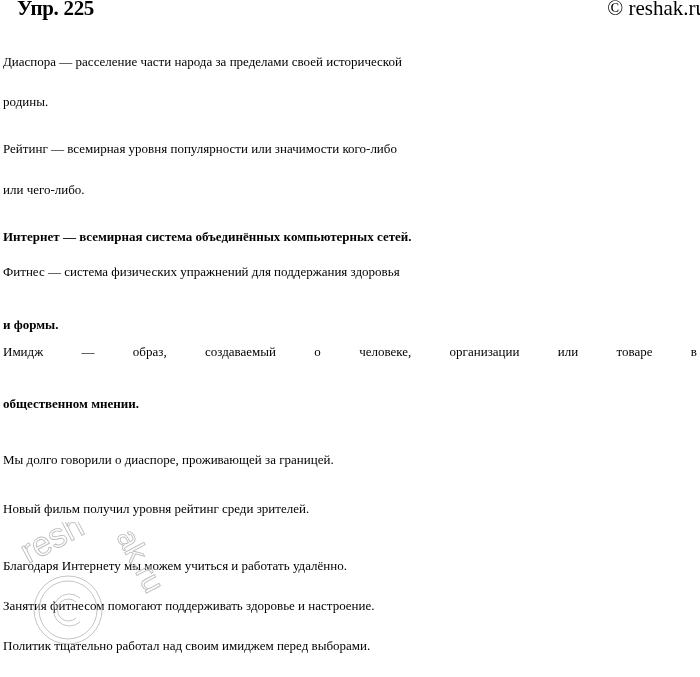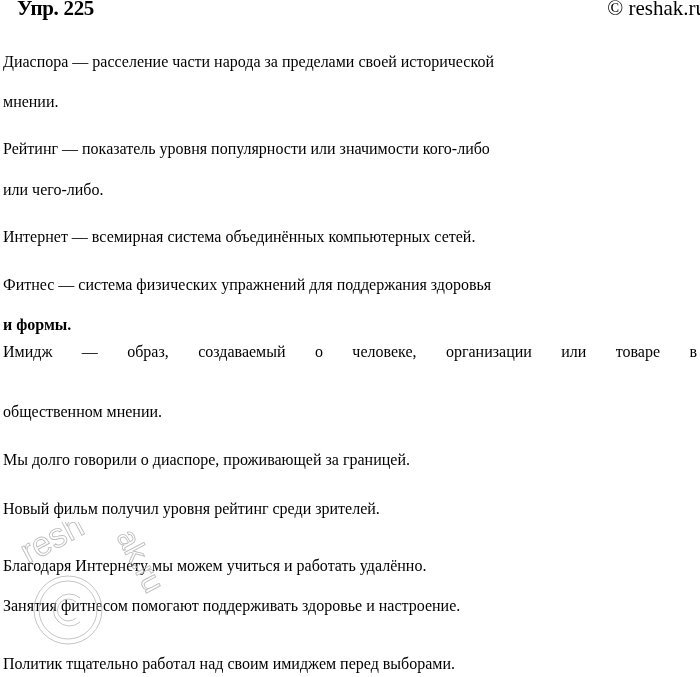--- a/index.html
+++ b/index.html
@@ -32,21 +32,21 @@
     }
     .copyright {
       position: absolute;
       right: 8px;
       top: -4px;
       font-size: 21px;
     }
     .line {
       position: absolute;
       left: 3px;
-      font-size: 16px;
+      font-size: 13px;
       white-space: nowrap;
       line-height: 24px;
     }
     .justify {
       width: 694px;
       text-align: justify;
       text-align-last: justify;
     }
     .watermark {
       position: absolute;
@@ -59,38 +59,38 @@
   </style>
 </head>
 <body>
 
 <div class="header">
   <div class="title">Упр. 225</div>
   <div class="copyright">© reshak.ru</div>
 </div>
 
 <div class="line" style="top:50px;">Диаспора — расселение части народа за пределами своей исторической</div>
-<div class="line" style="top:90px;">мнении.</div>
+<div class="line" style="top:90px;">родины.</div>
 
-<div class="line" style="top:137px;">Рейтинг — показатель уровня популярности или значимости кого-либо</div>
+<div class="line" style="top:137px;">Рейтинг — всемирная уровня популярности или значимости кого-либо</div>
 <div class="line" style="top:178px;">или чего-либо.</div>
 
-<div class="line" style="top:225px;">Интернет — всемирная система объединённых компьютерных сетей.</div>
+<div class="line" style="top:225px;font-weight:bold;">Интернет — всемирная система объединённых компьютерных сетей.</div>
 
-<div class="line" style="top:273px;">Фитнес — система физических упражнений для поддержания здоровья</div>
+<div class="line" style="top:260px;">Фитнес — система физических упражнений для поддержания здоровья</div>
 <div class="line" style="top:313px;font-weight:bold;">и формы.</div>
 
 <div class="line justify" style="top:340px;">Имидж — образ, создаваемый о человеке, организации или товаре в</div>
-<div class="line" style="top:400px;">общественном мнении.</div>
+<div class="line" style="top:392px;font-weight:bold;">общественном мнении.</div>
 
 <div class="line" style="top:448px;">Мы долго говорили о диаспоре, проживающей за границей.</div>
 <div class="line" style="top:497px;">Новый фильм получил уровня рейтинг среди зрителей.</div>
 <div class="line" style="top:554px;">Благодаря Интернету мы можем учиться и работать удалённо.</div>
 <div class="line" style="top:594px;">Занятия фитнесом помогают поддерживать здоровье и настроение.</div>
-<div class="line" style="top:652px;">Политик тщательно работал над своим имиджем перед выборами.</div>
+<div class="line" style="top:634px;">Политик тщательно работал над своим имиджем перед выборами.</div>
 
 <svg class="watermark" viewBox="0 0 160 125" xmlns="http://www.w3.org/2000/svg">
   <g fill="none" stroke="#bdbdbd" stroke-width="0.9">
     <circle cx="48" cy="88" r="34"></circle>
     <circle cx="48" cy="88" r="29"></circle>
     <path d="M60 76 A16 16 0 1 0 60 100"></path>
     <path d="M56 80 A11 11 0 1 0 56 96"></path>
   </g>
   <text x="0" y="0" transform="translate(8,42) rotate(-28)" font-family="Liberation Sans, sans-serif" font-size="34" fill="none" stroke="#bdbdbd" stroke-width="0.9">resh</text>
   <text x="0" y="0" transform="translate(96,14) rotate(62)" font-family="Liberation Sans, sans-serif" font-size="30" fill="none" stroke="#bdbdbd" stroke-width="0.9">ak.ru</text>

